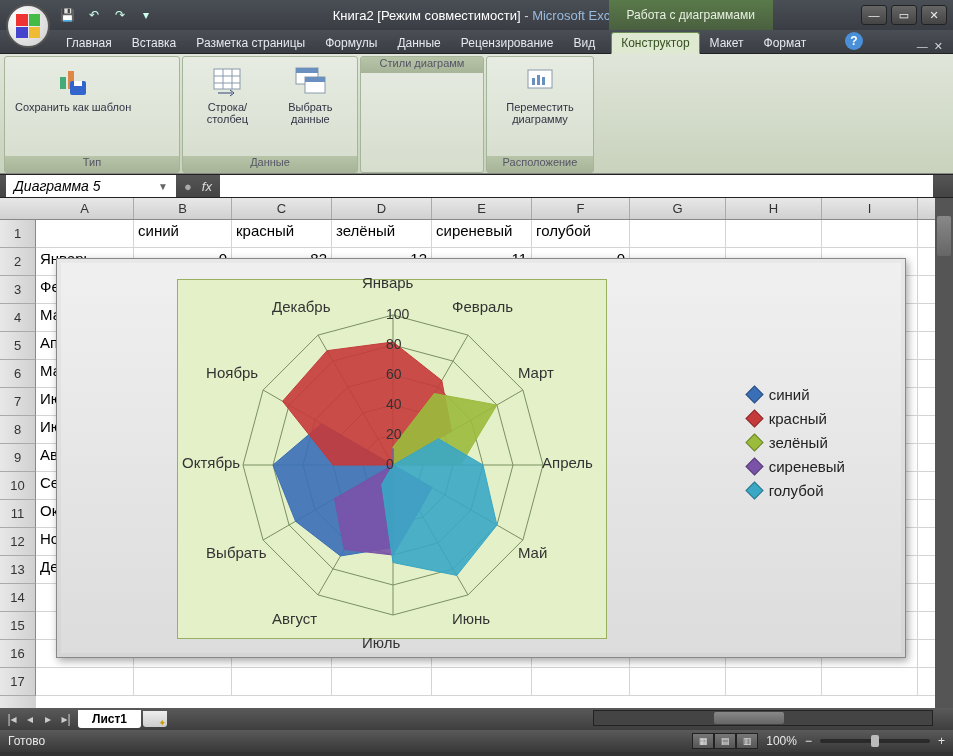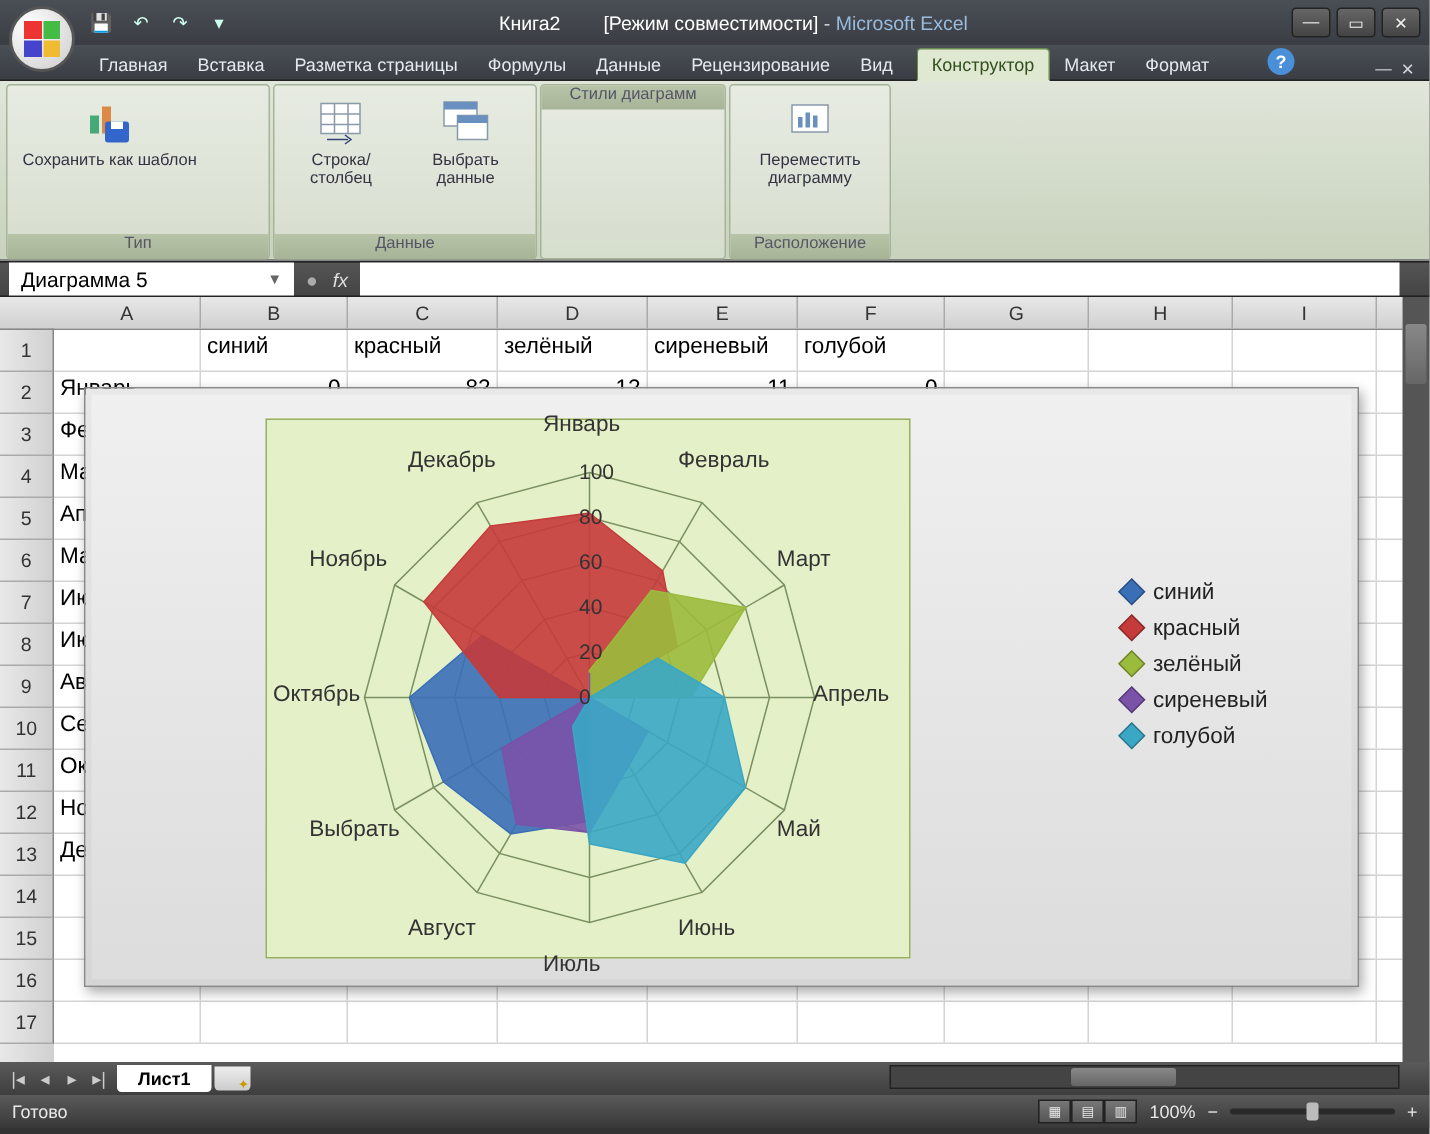--- a/index.html
+++ b/index.html
@@ -9,21 +9,21 @@
 .titlebar { height: 30px; background: linear-gradient(#4a4f55,#3a3e44); display:flex; align-items:center; color:#cfd4db; font-size:12px; position:relative; }
 .office-btn { width:44px; height:44px; position:absolute; top:4px; left:6px; z-index:30; border-radius:50%; background:radial-gradient(circle at 30% 30%,#fff,#ccc); border:2px solid #555; display:flex; align-items:center; justify-content:center;}
 .office-btn .quad { width:24px; height:24px; display:grid; grid-template-columns:1fr 1fr; grid-template-rows:1fr 1fr; gap:1px;}
 .office-btn .quad span:nth-child(1){background:#e33;}
 .office-btn .quad span:nth-child(2){background:#4b4;}
 .office-btn .quad span:nth-child(3){background:#44c;}
 .office-btn .quad span:nth-child(4){background:#eb3;}
 .qat { margin-left:56px; display:flex; gap:2px; }
 .qat .qbtn { width:24px; height:22px; border-radius:3px; display:flex; align-items:center; justify-content:center; color:#cfe; font-size:12px; }
 .title-text { position:absolute; left:50%; transform:translateX(-50%); font-size:13px;}
-.title-text .a{color:#fff;margin-left:25px;} .title-text .c{color:#9bd;}
+.title-text .a{color:#fff;} .title-text .c{color:#9bd;}
 .ctx-title { position:absolute; right:180px; top:0; height:30px; display:flex; align-items:center; padding:0 18px; color:#e8f0e0; font-size:12px; background:linear-gradient(#5a7a4a,#4a6040);}
 .winbtns { position:absolute; right:6px; display:flex; gap:4px;}
 .winbtns span { width:26px; height:20px; border:1px solid #222; border-radius:3px; background:linear-gradient(#666,#444); color:#eee; display:flex; align-items:center; justify-content:center; font-size:11px;}
 
 
 .tabrow { height:24px; background:linear-gradient(#4a4f55,#3a3e44); display:flex; align-items:flex-end; padding-left:56px; border-bottom:1px solid #222; font-size:12px; position:relative;}
 .tab { padding:3px 9px; color:#e4e8ef; border:1px solid transparent; border-bottom:none; cursor:default;}
 .tab.active { background:#dfe8d0; color:#345020; border:1px solid #6a8a50; border-bottom:1px solid #dfe8d0; border-radius:3px 3px 0 0; margin-bottom:-1px;}
 .ctxtabs { margin-left:6px; display:flex; }
 .help-icn { position:absolute; right:90px; top:2px; width:18px; height:18px; border-radius:50%; background:#4a90d9; color:#fff; display:flex; align-items:center; justify-content:center; font-size:12px; font-weight:bold;}
@@ -33,21 +33,21 @@
 .ribbon { height:120px; background:linear-gradient(#e0e6da,#c8d2bc); border-bottom:1px solid #888; display:flex; padding:2px 4px 0 4px; gap:2px;}
 .group { border:1px solid #a6b49a; border-radius:3px; background:rgba(255,255,255,.25); display:flex; flex-direction:column; }
 .group-body { flex:1; display:flex; align-items:flex-start; padding:4px; gap:0;}
 .group-label { height:16px; text-align:center; font-size:11px; color:#556; background:linear-gradient(#b8c4a8,#a8b498);}
 .bigbtn {display:flex; flex-direction:column; align-items:center; justify-content:flex-start; padding:2px 6px; font-size:11px; color:#334; text-align:center; line-height:1.1; gap:2px;}
 .bigbtn .icn { width:34px; height:34px; margin-bottom:2px;}
 .dd-arr::after{content:"▾"; font-size:9px; color:#557; display:block;}
 
 
 .fbar { height:24px; background:linear-gradient(#555,#444); display:flex; align-items:center; border-top:1px solid #222; border-bottom:1px solid #222;}
-.namebox { width:190px; height:22px; background:#fff; margin-left:6px; padding:2px 8px; font-size:14px; display:flex; align-items:center; justify-content:space-between;}
+.namebox { width:170px; height:22px; background:#fff; margin-left:6px; padding:2px 8px; font-size:14px; display:flex; align-items:center; justify-content:space-between;font-style:italic;}
 .fb-mid { display:flex; align-items:center; color:#bbb; padding:0 8px; gap:10px; font-size:13px;}
 .fx { font-style:italic; color:#ddd;}
 .formula-input { flex:1; height:22px; background:#fff; margin-right:20px;}
 
 
 .gridwrap { position:relative; height:510px; background:#fff; }
 .colhdrs { position:absolute; top:0; left:0; right:18px; height:22px; display:flex; background:linear-gradient(#e8e8e8,#d0d0d0); border-bottom:1px solid #888;}
 .rowhdrs { position:absolute; top:22px; left:0; width:36px; bottom:0; background:linear-gradient(90deg,#e8e8e8,#d0d0d0);}
 .corner { position:absolute; top:0; left:0; width:36px; height:22px; background:linear-gradient(#e8e8e8,#bdbdbd); border-right:1px solid #888; border-bottom:1px solid #888;}
 .ch { border-right:1px solid #aaa; text-align:center; font-size:13px; color:#333; line-height:22px;}
@@ -100,20 +100,21 @@
     </div>
   <div class="qat">
     <div class="qbtn">💾</div>
     <div class="qbtn">↶</div>
     <div class="qbtn">↷</div>
     <div class="qbtn">▾</div>
   </div>
   <div class="title-text">
     <span class="a">Книга2</span>&nbsp;<span class="a">[Режим совместимости]</span> - <span class="c">Microsoft Excel</span>
   </div>
+  <div class="ctx-title">Работа с диаграммами</div>
   <div class="winbtns">
     <span>—</span>
     <span>▭</span>
     <span>✕</span>
   </div>
 </div>
 
 <div class="tabrow">
   <div class="tab">Главная</div>
   <div class="tab">Вставка</div>

